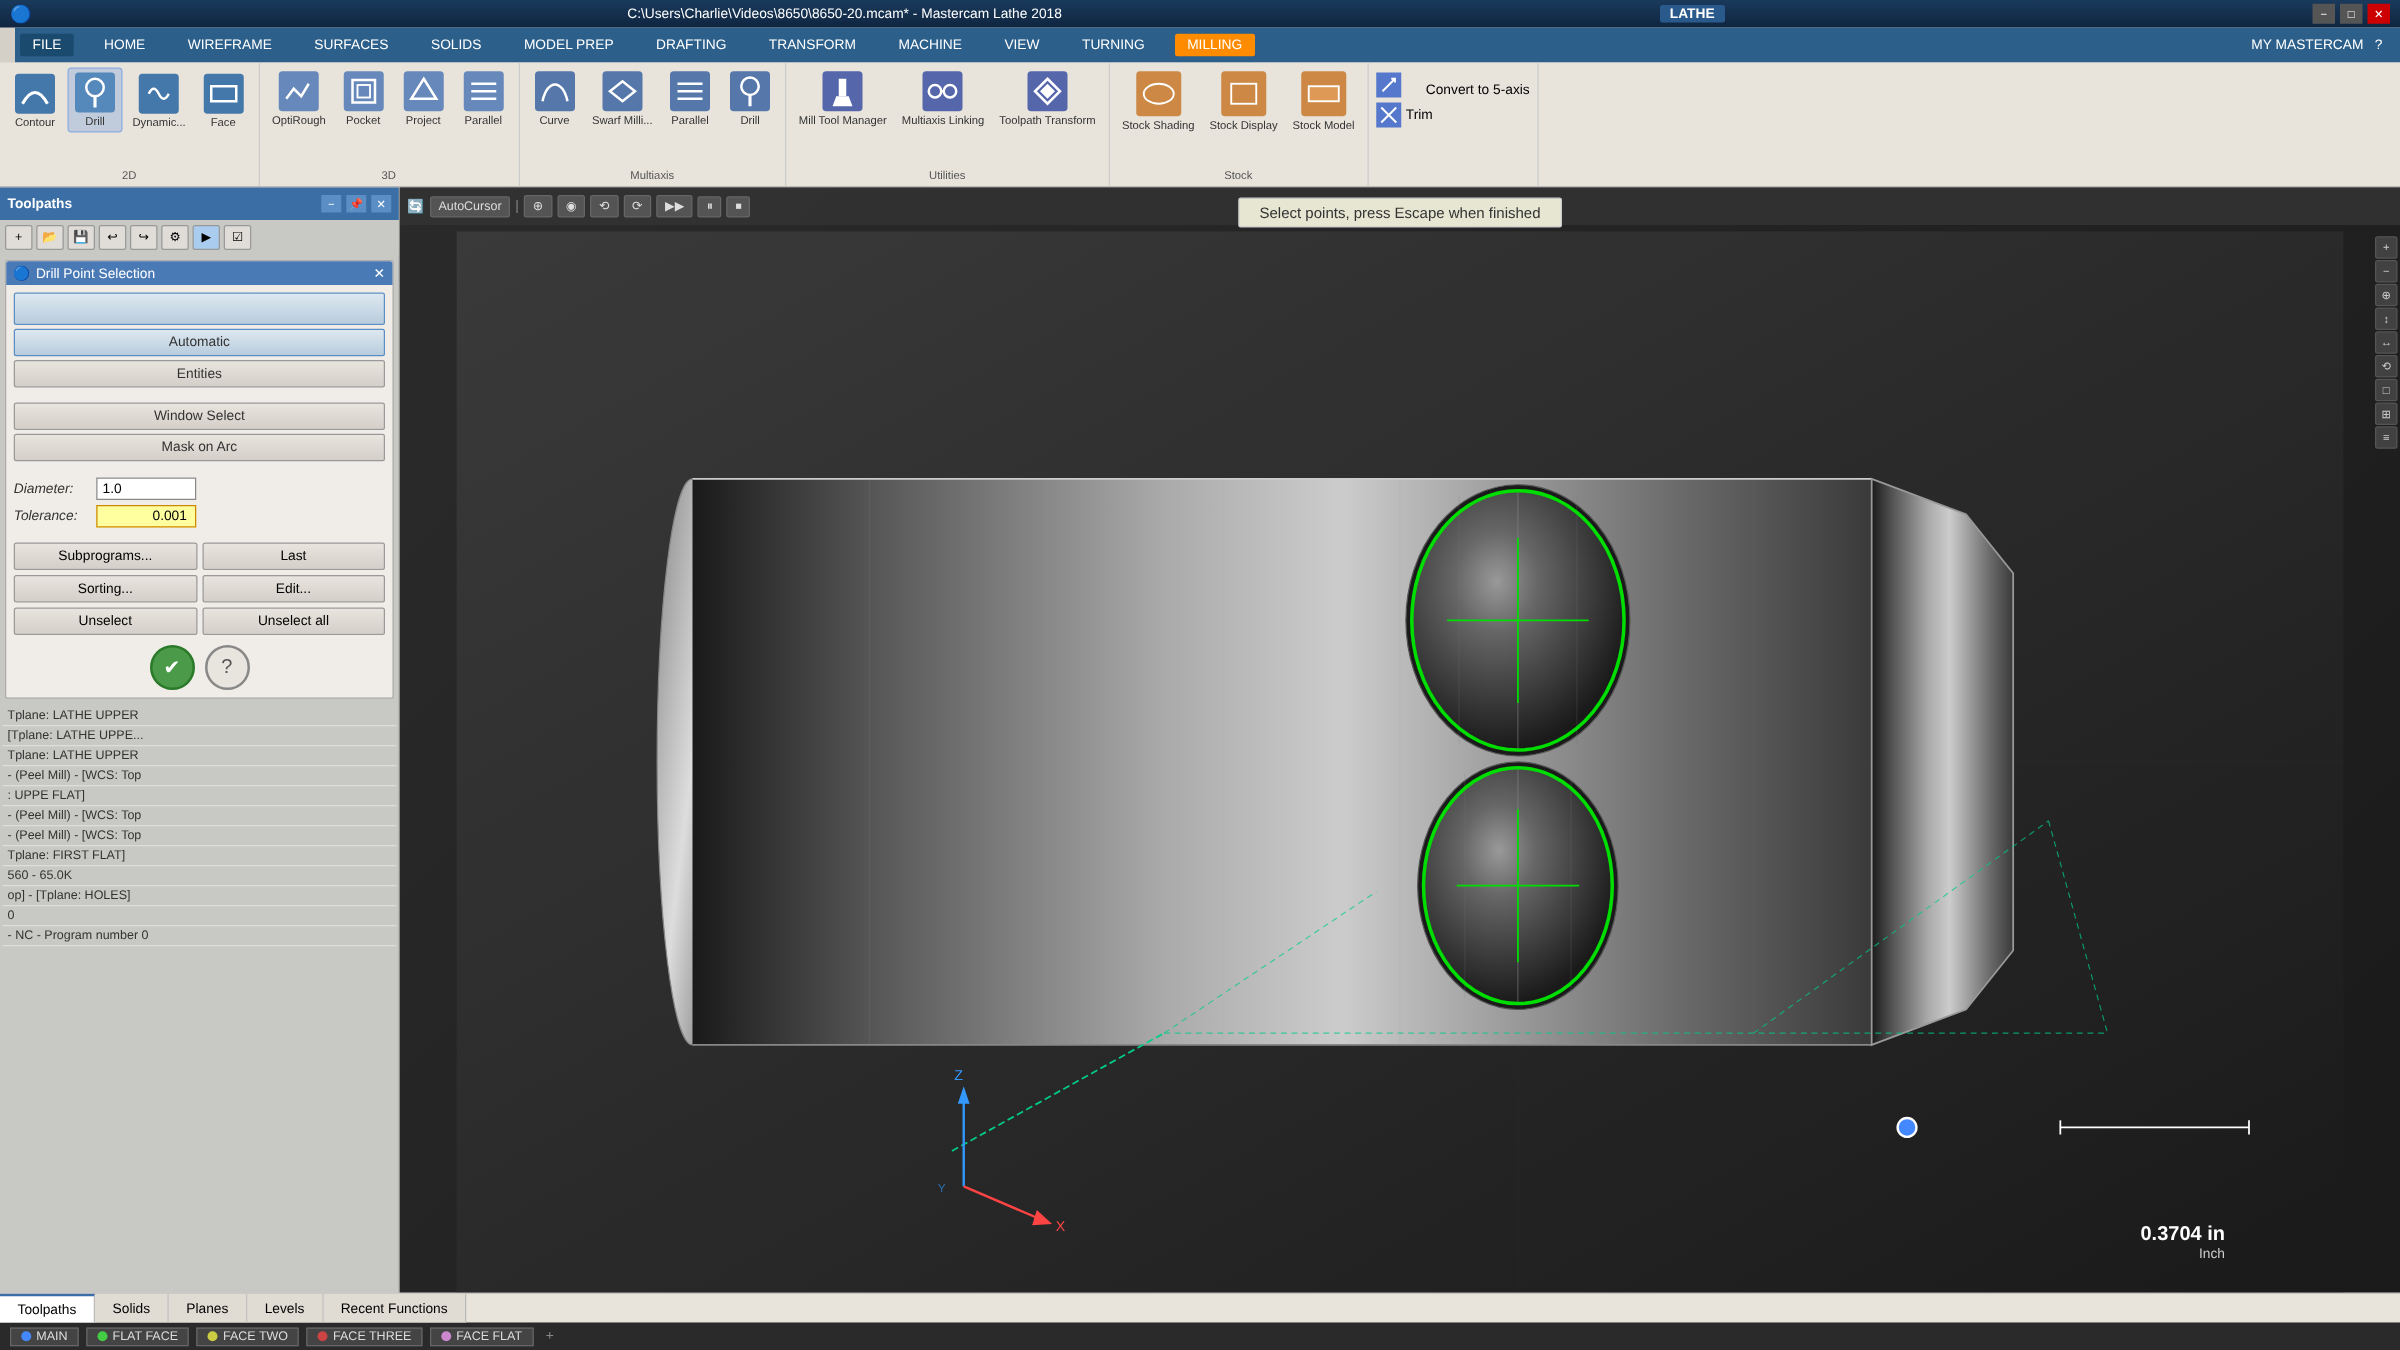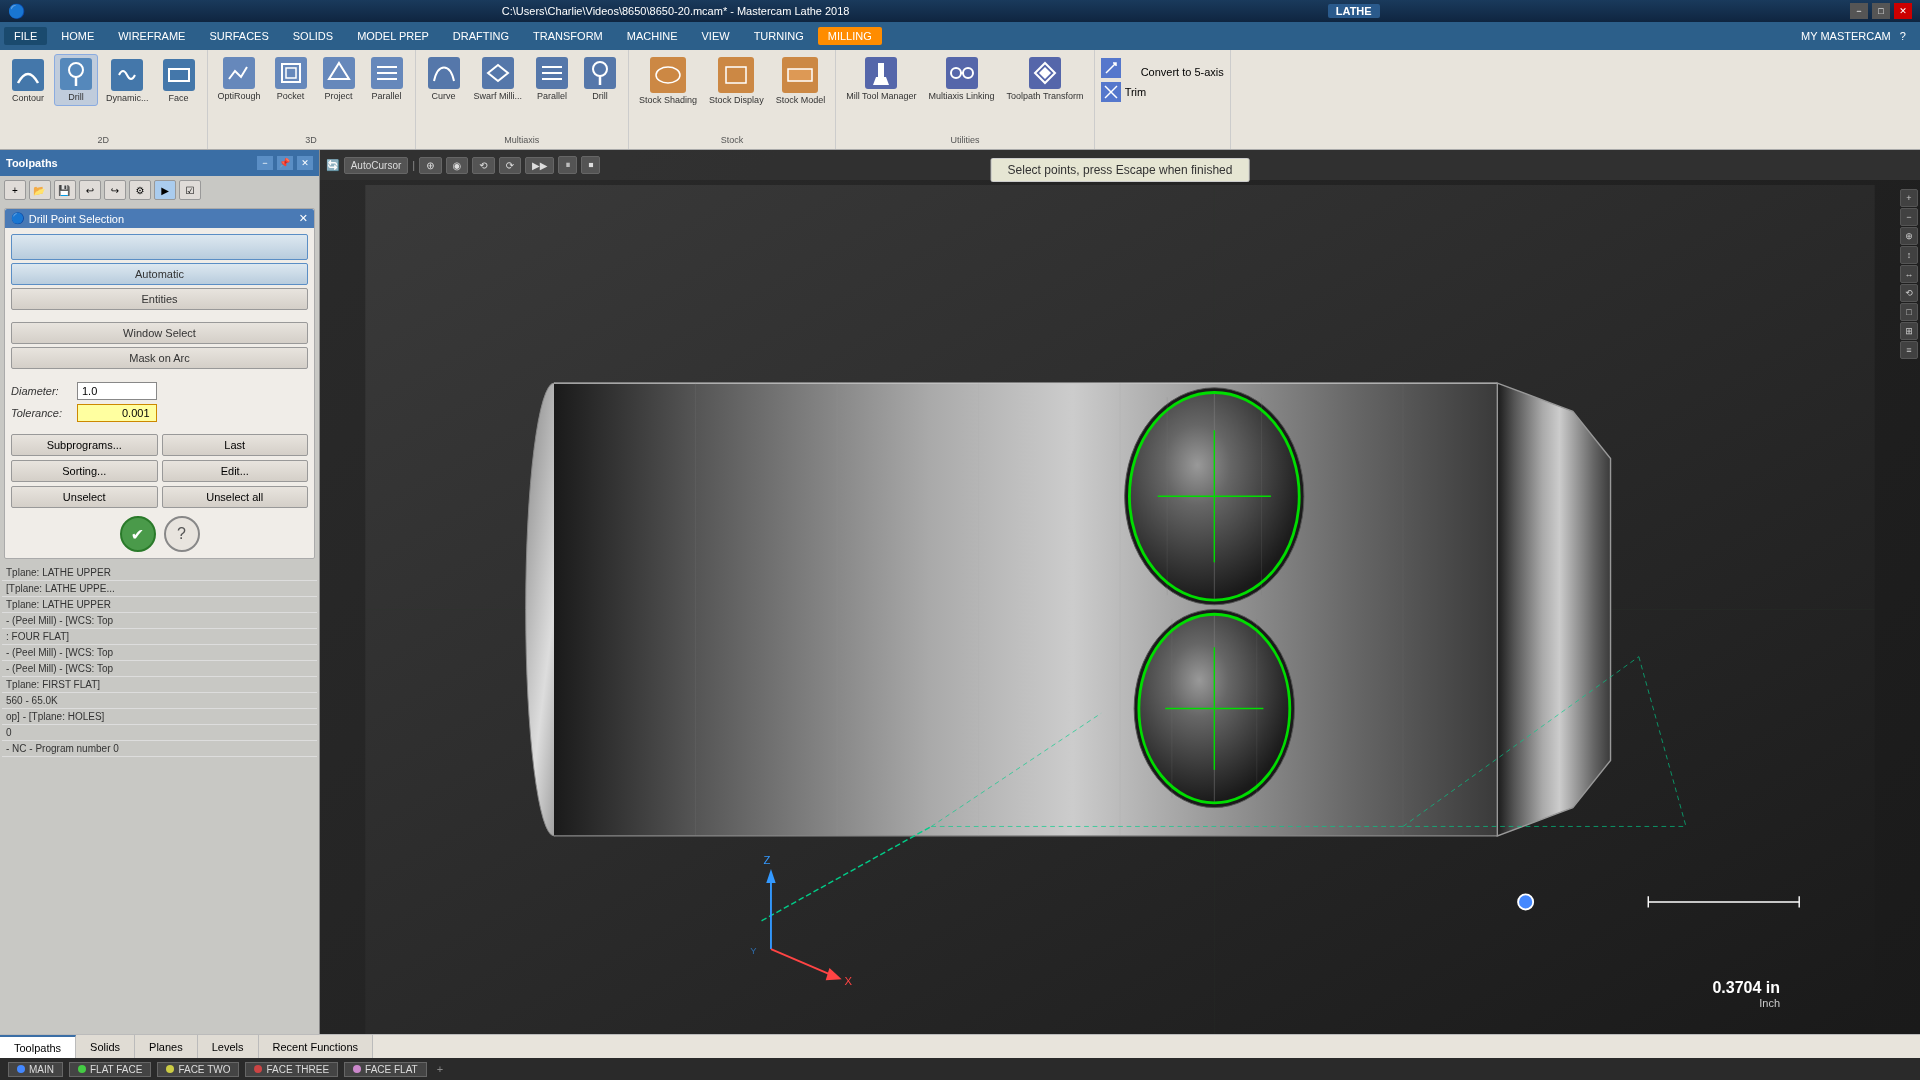--- a/index.html
+++ b/index.html
@@ -31,21 +31,22 @@
     }
     #titlebar .win-btn.close { background: #c00; }
 
     
     #menubar {
       height: 28px;
       background: #2c5f8a;
       display: flex;
       align-items: center;
       padding: 0 4px;
-      gap: 4px;
+      gap: 14px;
+      margin-left: 12px;
     }
     #menubar .menu-item {
       padding: 3px 10px;
       color: white;
       cursor: pointer;
       font-size: 11px;
       border-radius: 2px;
     }
     #menubar .menu-item.active { background: #1a4a6e; }
     #menubar .menu-item.highlighted { background: #ff8c00; color: white; }
@@ -553,20 +554,54 @@
         </div>
         <span class="btn-label">Drill</span>
       </div>
     </div>
     <div class="section-label">Multiaxis</div>
   </div>
 
   <div class="ribbon-section">
     <div class="ribbon-icons-row">
       <div class="ribbon-btn">
+        <div class="ribbon-icon" style="background:#5566aa;">
+          <svg width="28" height="28" viewBox="0 0 28 28">
+              <rect x="11" y="4" width="6" height="14" fill="white"></rect>
+              <path d="M9 18 L19 18 L22 26 L6 26 Z" fill="white"></path>
+            </svg>
+        </div>
+        <span class="btn-label">Mill Tool Manager</span>
+      </div>
+      <div class="ribbon-btn">
+        <div class="ribbon-icon" style="background:#5566aa;">
+          <svg width="28" height="28" viewBox="0 0 28 28">
+              <circle cx="8" cy="14" r="5" fill="none" stroke="white" stroke-width="2"></circle>
+              <circle cx="20" cy="14" r="5" fill="none" stroke="white" stroke-width="2"></circle>
+              <line x1="13" y1="14" x2="15" y2="14" stroke="white" stroke-width="2"></line>
+            </svg>
+        </div>
+        <span class="btn-label">Multiaxis Linking</span>
+      </div>
+      <div class="ribbon-btn">
+        <div class="ribbon-icon" style="background:#5566aa;">
+          <svg width="28" height="28" viewBox="0 0 28 28">
+              <path d="M14 4 L24 14 L14 24 L4 14 Z" fill="none" stroke="white" stroke-width="2"></path>
+              <path d="M14 8 L20 14 L14 20 L8 14 Z" fill="white"></path>
+            </svg>
+        </div>
+        <span class="btn-label">Toolpath Transform</span>
+      </div>
+    </div>
+    <div class="section-label">Utilities</div>
+  </div>
+
+  <div class="ribbon-section">
+    <div class="ribbon-icons-row">
+      <div class="ribbon-btn">
         <div class="ribbon-icon" style="background:#cc8844; width:36px; height:36px;">
           <svg width="32" height="32" viewBox="0 0 32 32">
               <ellipse cx="16" cy="16" rx="12" ry="8" fill="#cc8844" stroke="#fff" stroke-width="1.5"></ellipse>
             </svg>
         </div>
         <span class="btn-label">Stock Shading</span>
       </div>
       <div class="ribbon-btn">
         <div class="ribbon-icon" style="background:#cc8844; width:36px; height:36px;">
           <svg width="32" height="32" viewBox="0 0 32 32">
@@ -578,54 +613,20 @@
       <div class="ribbon-btn">
         <div class="ribbon-icon" style="background:#cc8844; width:36px; height:36px;">
           <svg width="32" height="32" viewBox="0 0 32 32">
               <rect x="4" y="10" width="24" height="12" fill="#dd9955" stroke="white" stroke-width="1.5"></rect>
             </svg>
         </div>
         <span class="btn-label">Stock Model</span>
       </div>
     </div>
     <div class="section-label">Stock</div>
-  </div>
-
-  <div class="ribbon-section">
-    <div class="ribbon-icons-row">
-      <div class="ribbon-btn">
-        <div class="ribbon-icon" style="background:#5566aa;">
-          <svg width="28" height="28" viewBox="0 0 28 28">
-              <rect x="11" y="4" width="6" height="14" fill="white"></rect>
-              <path d="M9 18 L19 18 L22 26 L6 26 Z" fill="white"></path>
-            </svg>
-        </div>
-        <span class="btn-label">Mill Tool Manager</span>
-      </div>
-      <div class="ribbon-btn">
-        <div class="ribbon-icon" style="background:#5566aa;">
-          <svg width="28" height="28" viewBox="0 0 28 28">
-              <circle cx="8" cy="14" r="5" fill="none" stroke="white" stroke-width="2"></circle>
-              <circle cx="20" cy="14" r="5" fill="none" stroke="white" stroke-width="2"></circle>
-              <line x1="13" y1="14" x2="15" y2="14" stroke="white" stroke-width="2"></line>
-            </svg>
-        </div>
-        <span class="btn-label">Multiaxis Linking</span>
-      </div>
-      <div class="ribbon-btn">
-        <div class="ribbon-icon" style="background:#5566aa;">
-          <svg width="28" height="28" viewBox="0 0 28 28">
-              <path d="M14 4 L24 14 L14 24 L4 14 Z" fill="none" stroke="white" stroke-width="2"></path>
-              <path d="M14 8 L20 14 L14 20 L8 14 Z" fill="white"></path>
-            </svg>
-        </div>
-        <span class="btn-label">Toolpath Transform</span>
-      </div>
-    </div>
-    <div class="section-label">Utilities</div>
   </div>
 
   <div class="ribbon-section" style="min-width:120px; align-items:flex-start; padding-top:8px;">
     <div style="display:flex; align-items:flex-end; gap:20px; margin-bottom:4px;">
       <div style="width:20px; height:20px; background:#5577cc; display:flex; align-items:center; justify-content:center;">
         <svg width="16" height="16" viewBox="0 0 16 16">
             <path d="M3 13 L13 3 M10 3 L13 3 L13 6" stroke="white" stroke-width="1.5" fill="none"></path>
           </svg>
       </div>
       <span style="font-size:11px;">Convert to 5-axis</span>
@@ -712,21 +713,21 @@
         <div class="circle-btn ok">✔</div>
         <div class="circle-btn help">?</div>
       </div>
     </div>
 
     <div id="toolpaths-list">
       <div class="tp-item">Tplane: LATHE UPPER</div>
       <div class="tp-item">[Tplane: LATHE UPPE...</div>
       <div class="tp-item">Tplane: LATHE UPPER</div>
       <div class="tp-item">- (Peel Mill) - [WCS: Top</div>
-      <div class="tp-item">: FOUR FLAT]</div>
+      <div class="tp-item">: UPPE FLAT]</div>
       <div class="tp-item">- (Peel Mill) - [WCS: Top</div>
       <div class="tp-item">- (Peel Mill) - [WCS: Top</div>
       <div class="tp-item">Tplane: FIRST FLAT]</div>
       <div class="tp-item">560 - 65.0K</div>
       <div class="tp-item">op] - [Tplane: HOLES]</div>
       <div class="tp-item">0</div>
       <div class="tp-item">- NC - Program number 0</div>
     </div>
 
   </div>

